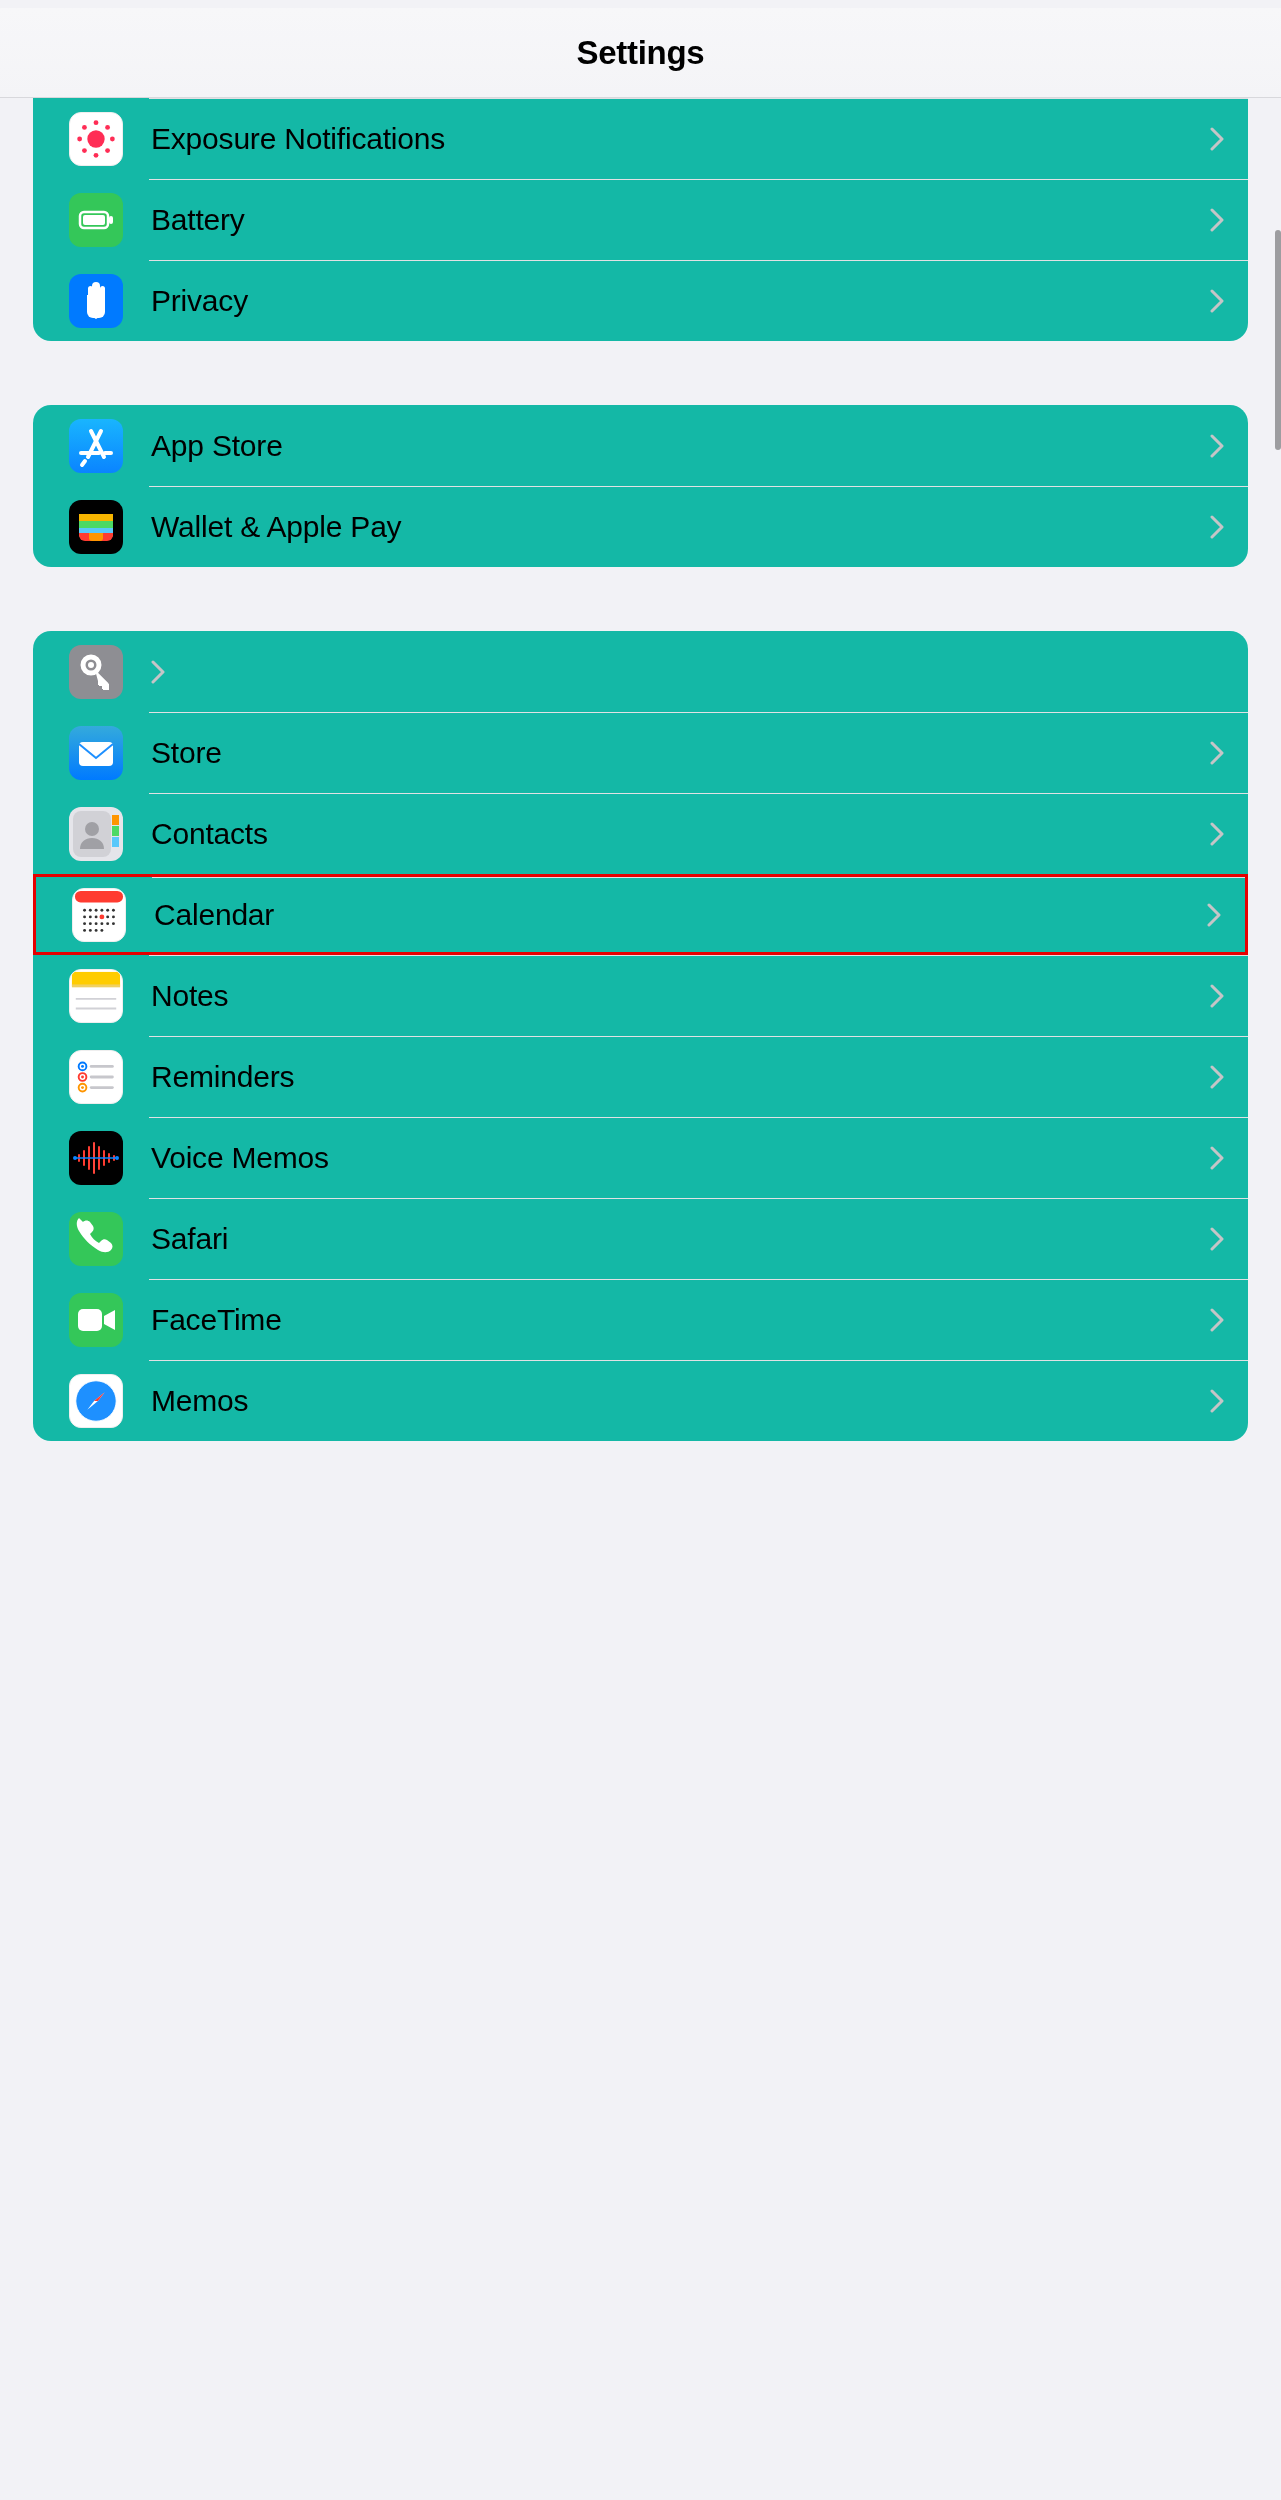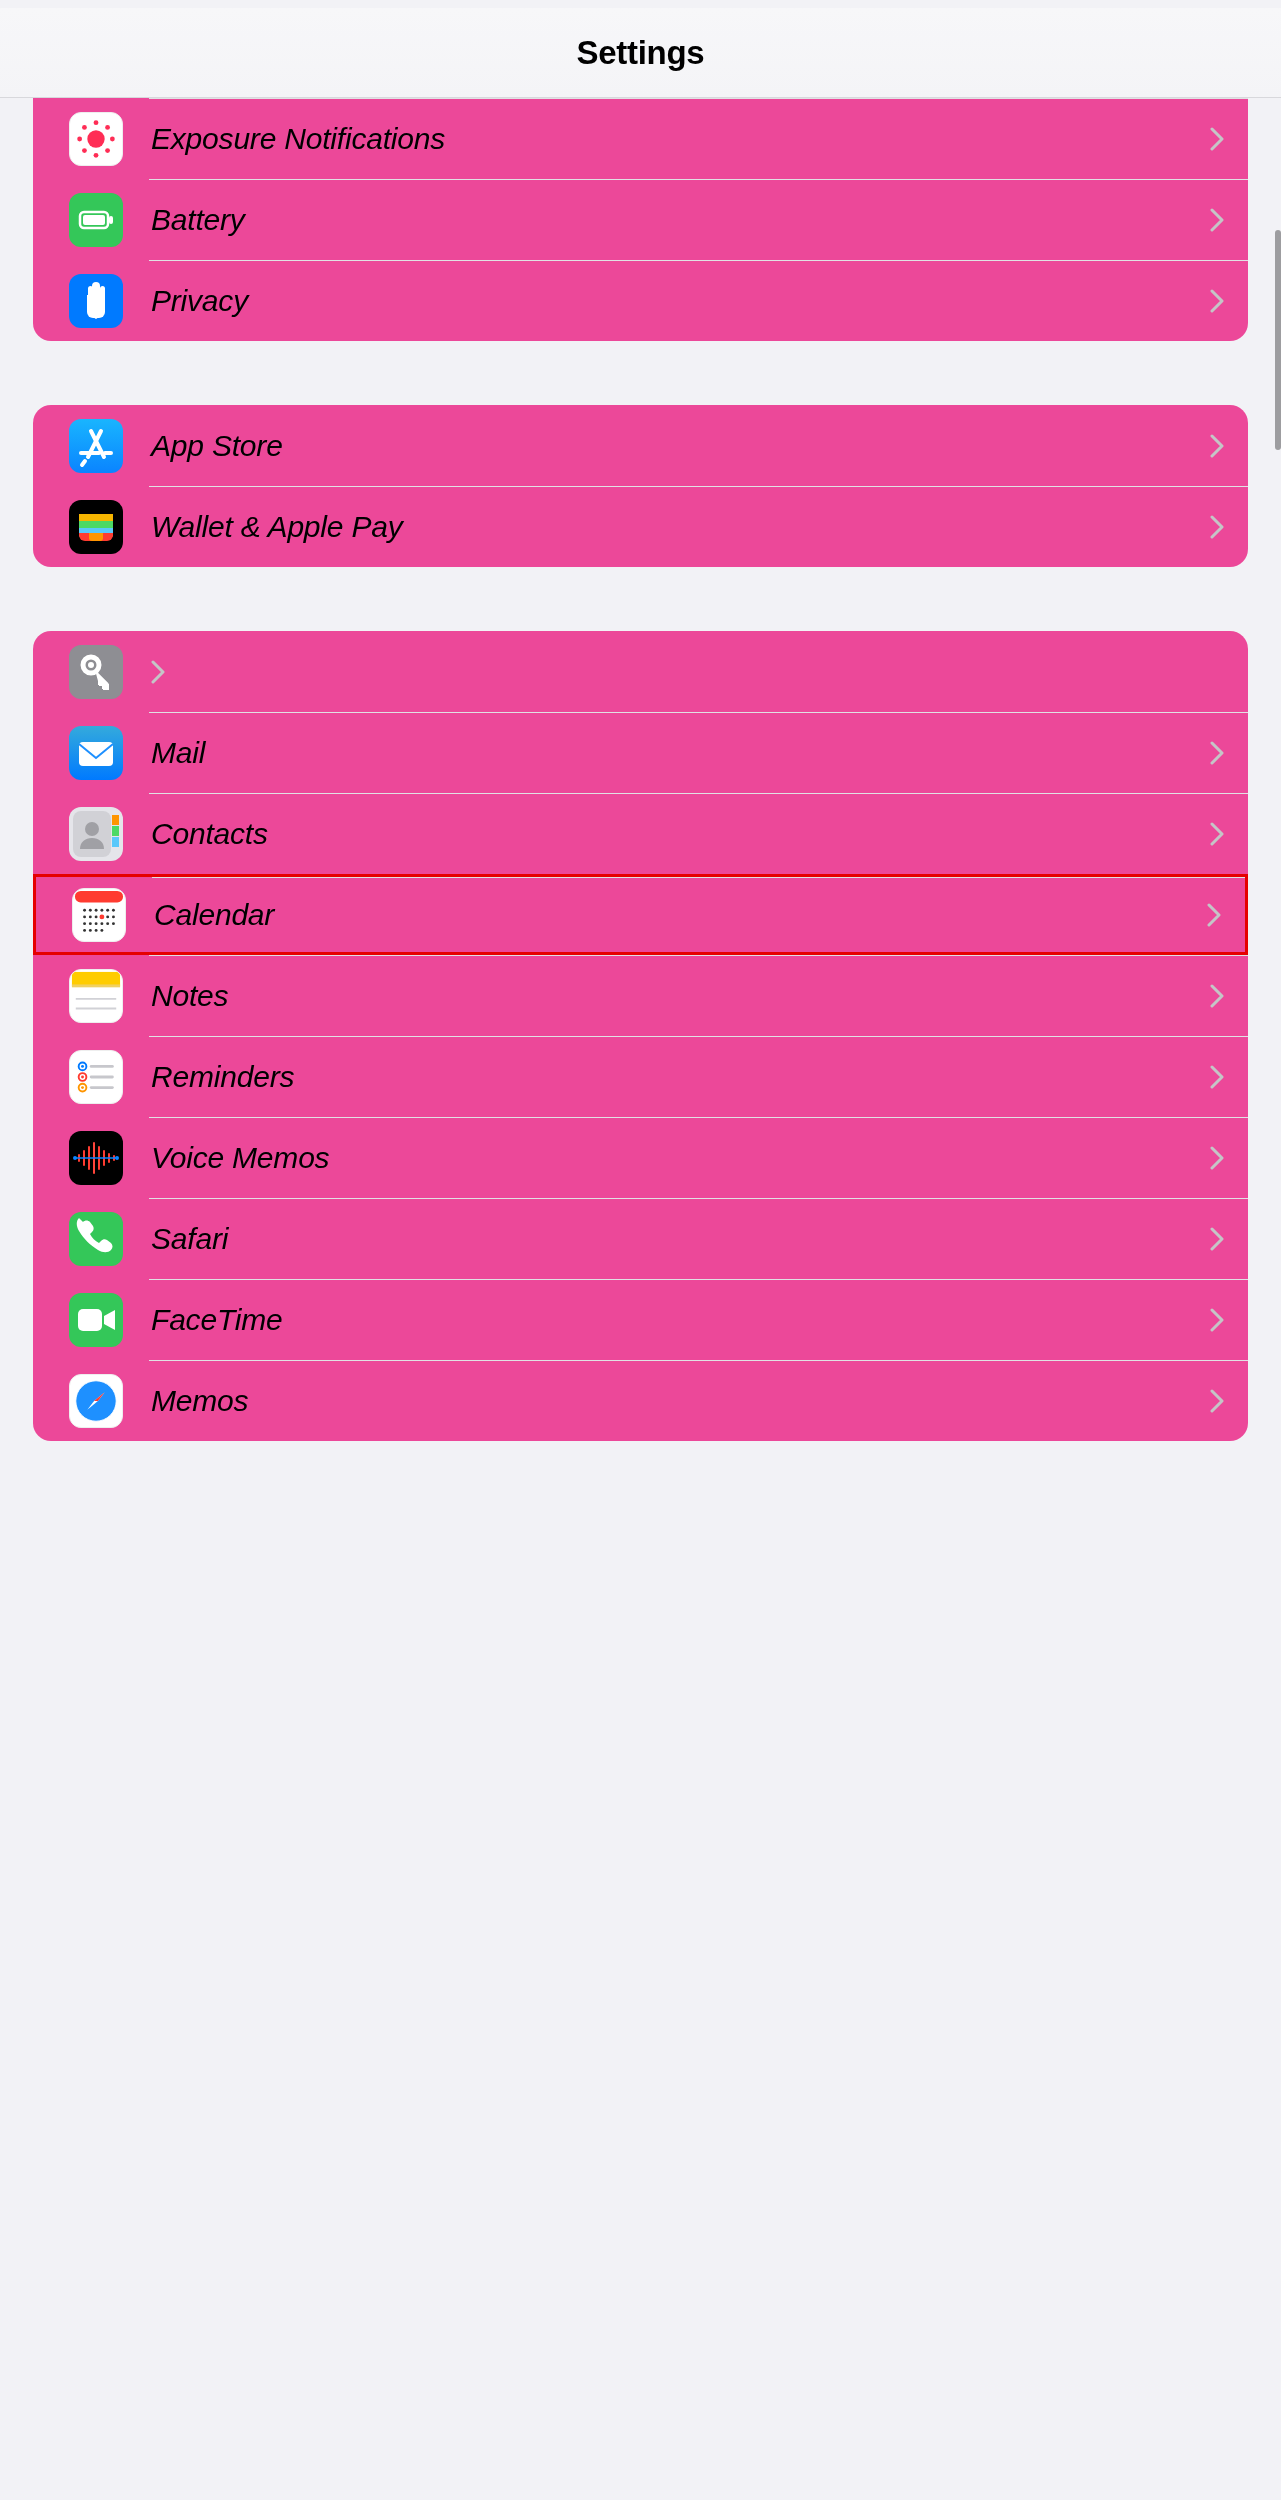--- a/index.html
+++ b/index.html
@@ -22,25 +22,24 @@
   }
   .header-title {
     font-size: 33px;
     font-weight: 600;
     letter-spacing: -0.3px;
   }
   .content {
     padding: 0 33px 60px 33px;
   }
   .group {
-    background: #ec4899;
+    background: #14b8a6;
     border-radius: 18px;
     overflow: hidden;
     margin-top: 64px;
-    font-style: italic;
   }
   .group:first-child { margin-top: 0; border-top-left-radius: 0; border-top-right-radius: 0; }
   .row {
     display: flex;
     align-items: center;
     min-height: 81px;
     padding: 0 24px 0 36px;
     cursor: pointer;
     position: relative;
   }
@@ -232,21 +231,21 @@
         </div>
     </div>
 
     <div class="row">
       <div class="icon-wrap" style="background:linear-gradient(#34aadc,#007aff);">
         <svg viewBox="0 0 54 54">
             <rect x="10" y="16" width="34" height="24" rx="4" fill="#fff"></rect>
             <polyline points="10,18 27,32 44,18" fill="none" stroke="#1e90ff" stroke-width="2"></polyline>
           </svg>
       </div>
-      <div class="label">Mail</div>
+      <div class="label">Store</div>
       <div class="chevron">
           <svg viewBox="0 0 14 24" fill="none" stroke="currentColor" stroke-width="3" stroke-linecap="round" stroke-linejoin="round">
             <polyline points="2,2 12,12 2,22"></polyline>
           </svg>
         </div>
     </div>
 
     <div class="row">
       <div class="icon-wrap" style="background:#e5e5ea;">
         <svg viewBox="0 0 54 54">

